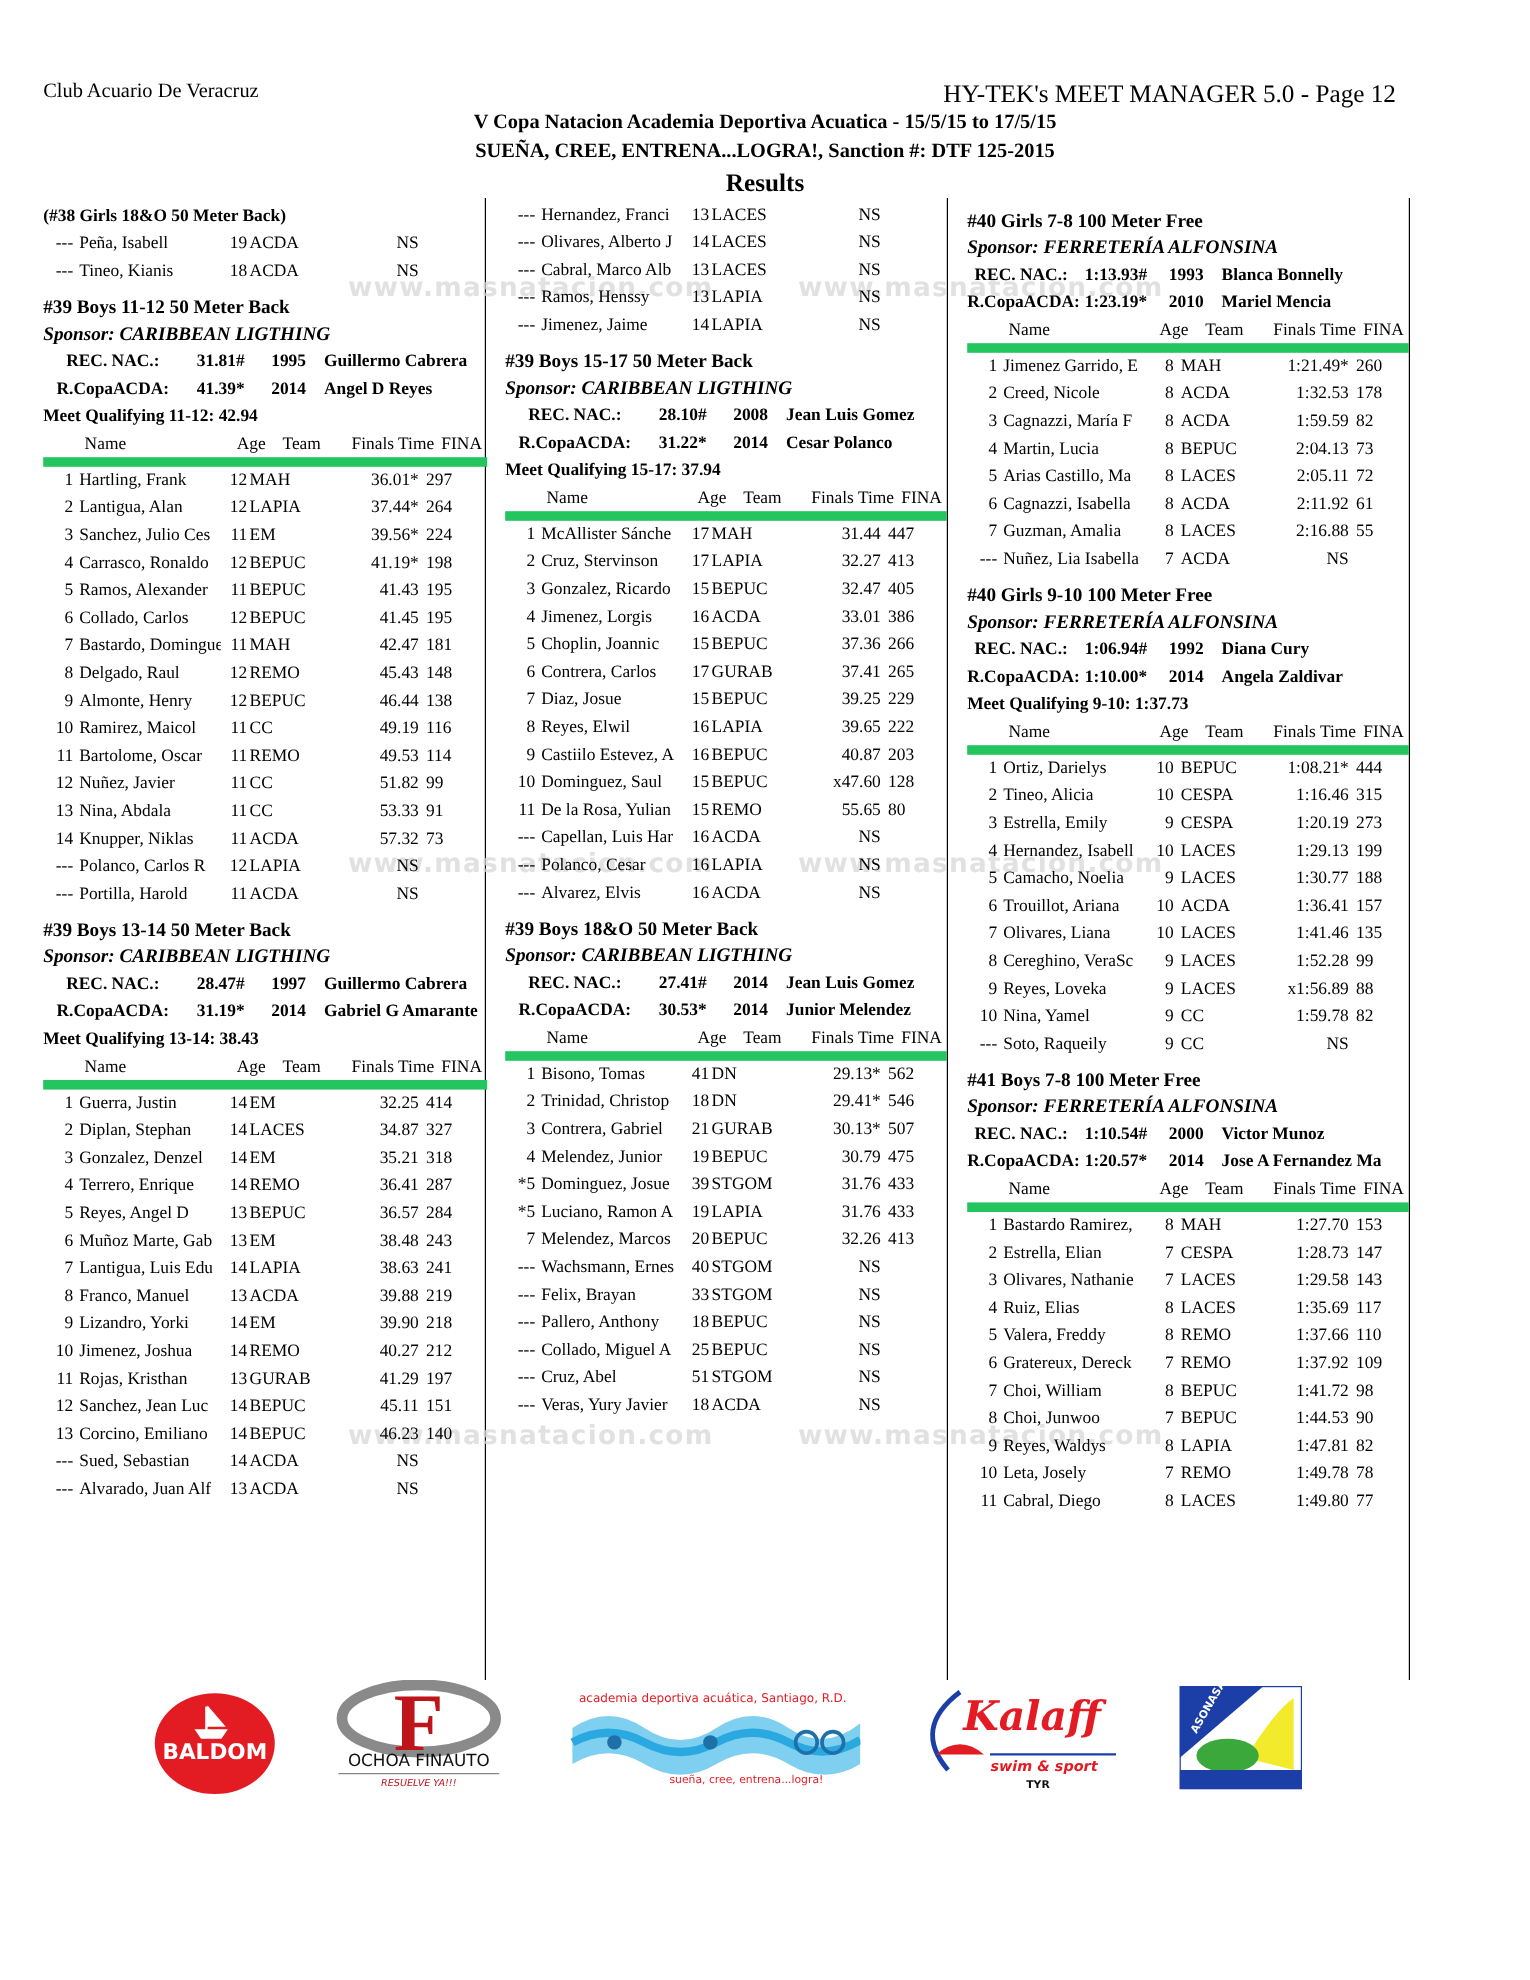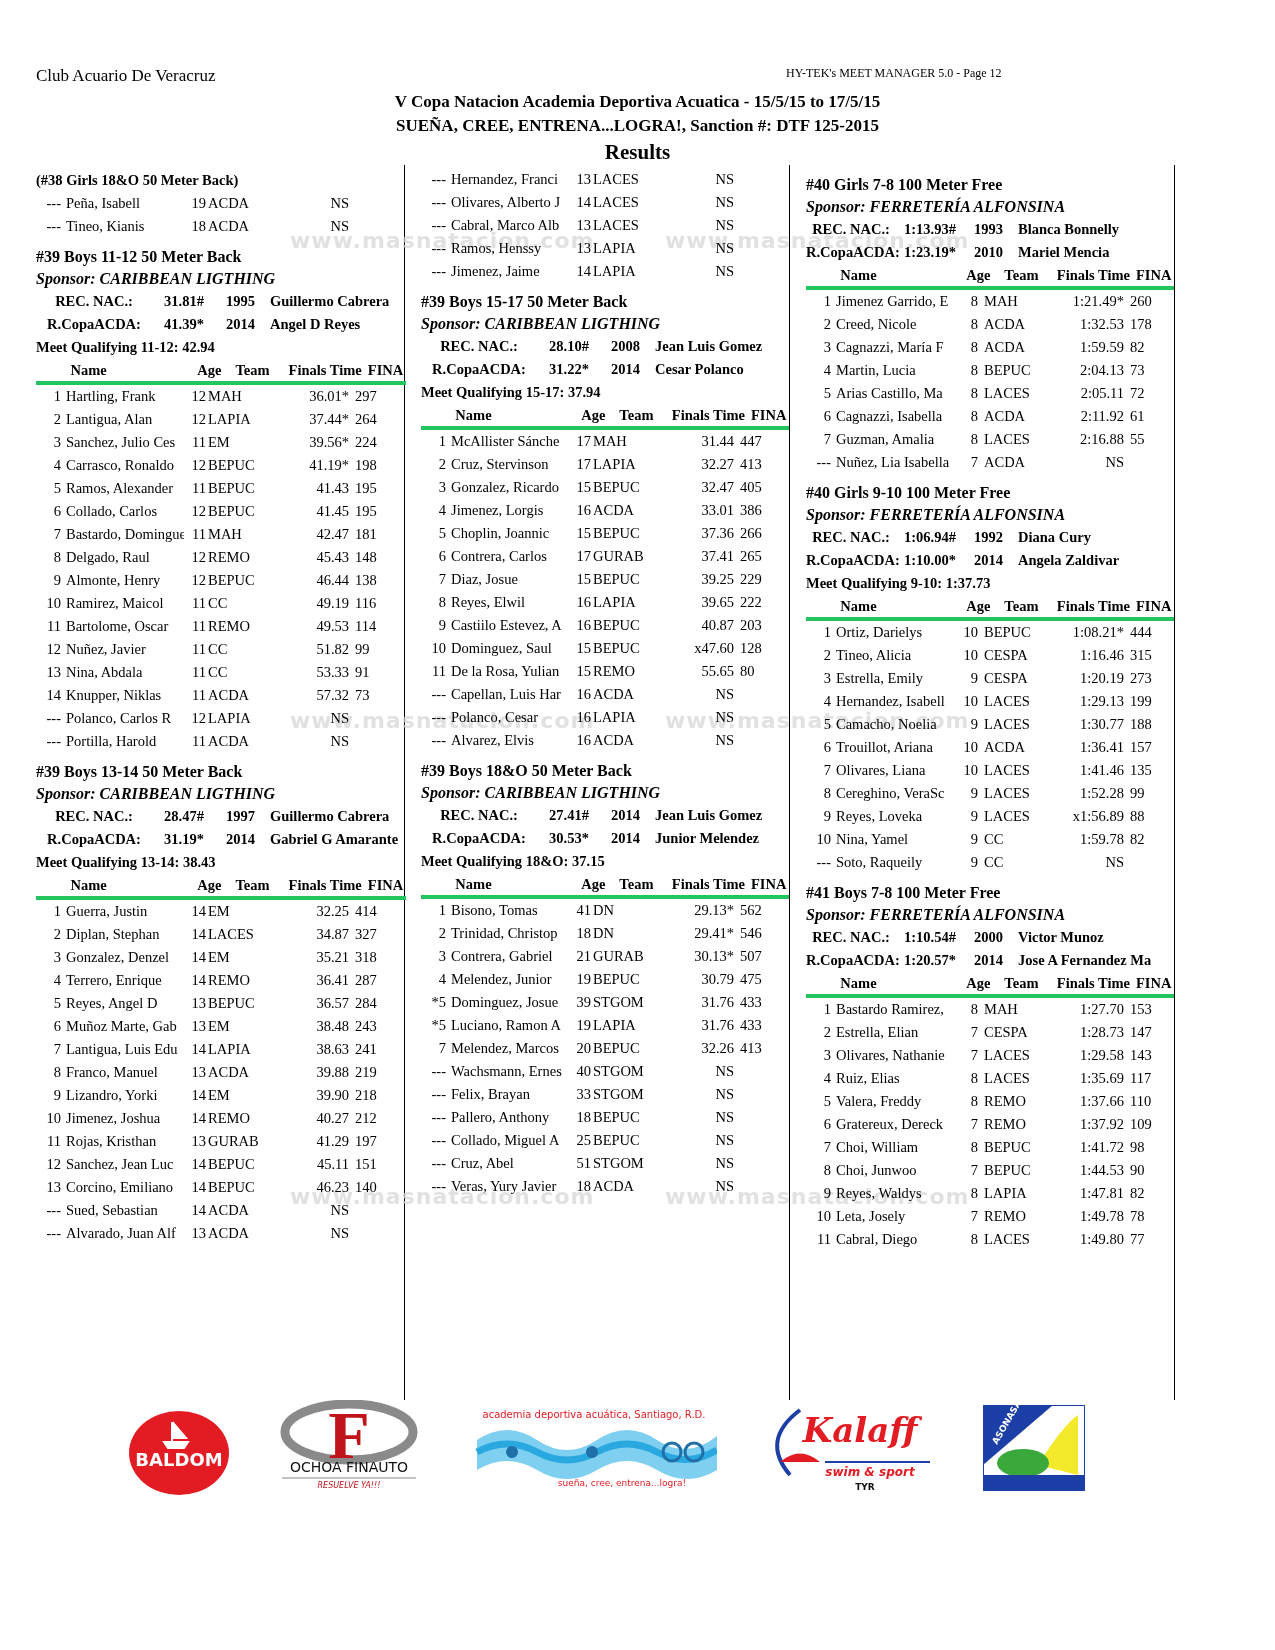--- a/index.html
+++ b/index.html
@@ -1,35 +1,35 @@
 <!DOCTYPE html>
 <html><head>
 <meta charset="utf-8">
 <style>
   html, body { margin:0; padding:0; background:#ffffff; }
   body { width:1275px; height:1650px; position:relative; overflow:hidden; font-family:"Liberation Serif","DejaVu Serif",serif; color:#000; }
   .hdr-left { position:absolute; left:36px; top:66px; font-size:17px; }
-  .hdr-right { position:absolute; left:786px; top:66px; font-size:12px; }
+  .hdr-right { position:absolute; left:786px; top:66px; font-size:21px; }
   .title { position:absolute; left:0; width:1275px; text-align:center; font-weight:bold; font-size:17px; }
   .t1 { top:92px; } .t2 { top:116px; }
   .results { position:absolute; left:0; width:1275px; text-align:center; top:140px; font-size:21px; font-weight:bold; }
   .vline { position:absolute; top:165px; width:1px; background:#000; height:1235px; }
   .col { position:absolute; top:168px; width:370px; font-size:14.5px; }
   .col1 { left:36px; } .col2 { left:421px; width:368px; } .col3 { left:806px; width:368px; }
   .evt-cont { font-weight:bold; height:24px; line-height:24px; }
   .evt-title { font-weight:bold; font-size:16px; height:22px; line-height:22px; margin-top:8px; }
   .evt-sponsor { font-weight:bold; font-size:16px; height:22px; line-height:22px;font-style:italic; }
   .rec { font-weight:bold; height:23px; line-height:23px; display:flex; white-space:nowrap; }
   .rec .rl { width:128px; text-align:center; padding-right:12px; box-sizing:border-box; }
   .rec .rt { width:62px; }
   .rec .ry { width:44px; }
   .col3 .rec .rl { width:98px; padding-right:8px;}
   .col3 .rec .rt { width:70px; }
   .qual { font-weight:bold; height:23px; line-height:23px; }
-  .thead { display:flex; font-weight:bold; height:22px; line-height:22px; border-bottom:4px solid #22c55e; }
+  .thead { display:flex; font-weight:normal; height:22px; line-height:22px; border-bottom:8px solid #22c55e; }
   .row { display:flex; height:23px; line-height:23px; white-space:nowrap; }
   .c-pl { width:30px; text-align:right; padding-right:5px; box-sizing:border-box; }
   .c-nm { width:118px; overflow:hidden; }
   .c-ag { width:22px; text-align:right; }
   .c-tm { width:76px; padding-left:2px; }
   .c-ti { width:65px; text-align:right; }
   .c-fi { width:45px; padding-left:6px; box-sizing:border-box; }
   .thead .c-nm { padding-left:5px; }
   .col3 .c-ag { width:24px; }
   .col3 .c-tm { width:72px; padding-left:6px; }
@@ -561,21 +561,20 @@
         <span class="rt">27.41#</span>
         <span class="ry">2014</span>
         <span class="rh">Jean Luis Gomez</span>
       </div>
       <div class="rec">
         <span class="rl">R.CopaACDA:</span>
         <span class="rt">30.53*</span>
         <span class="ry">2014</span>
         <span class="rh">Junior Melendez</span>
       </div>
-      <div class="qual">Meet Qualifying 18&amp;O:  37.15</div>
       <div class="thead">
         <span class="c-pl"></span>
         <span class="c-nm">Name</span>
         <span class="c-ag" style="width: 36px;">Age</span>
         <span class="c-tm" style="width: 44px; padding-left: 14px;">Team</span>
         <span class="c-ti" style="width: 85px;">Finals Time</span>
         <span class="c-fi">FINA</span>
       </div>
       <div class="row">
         <span class="c-pl">1</span>

